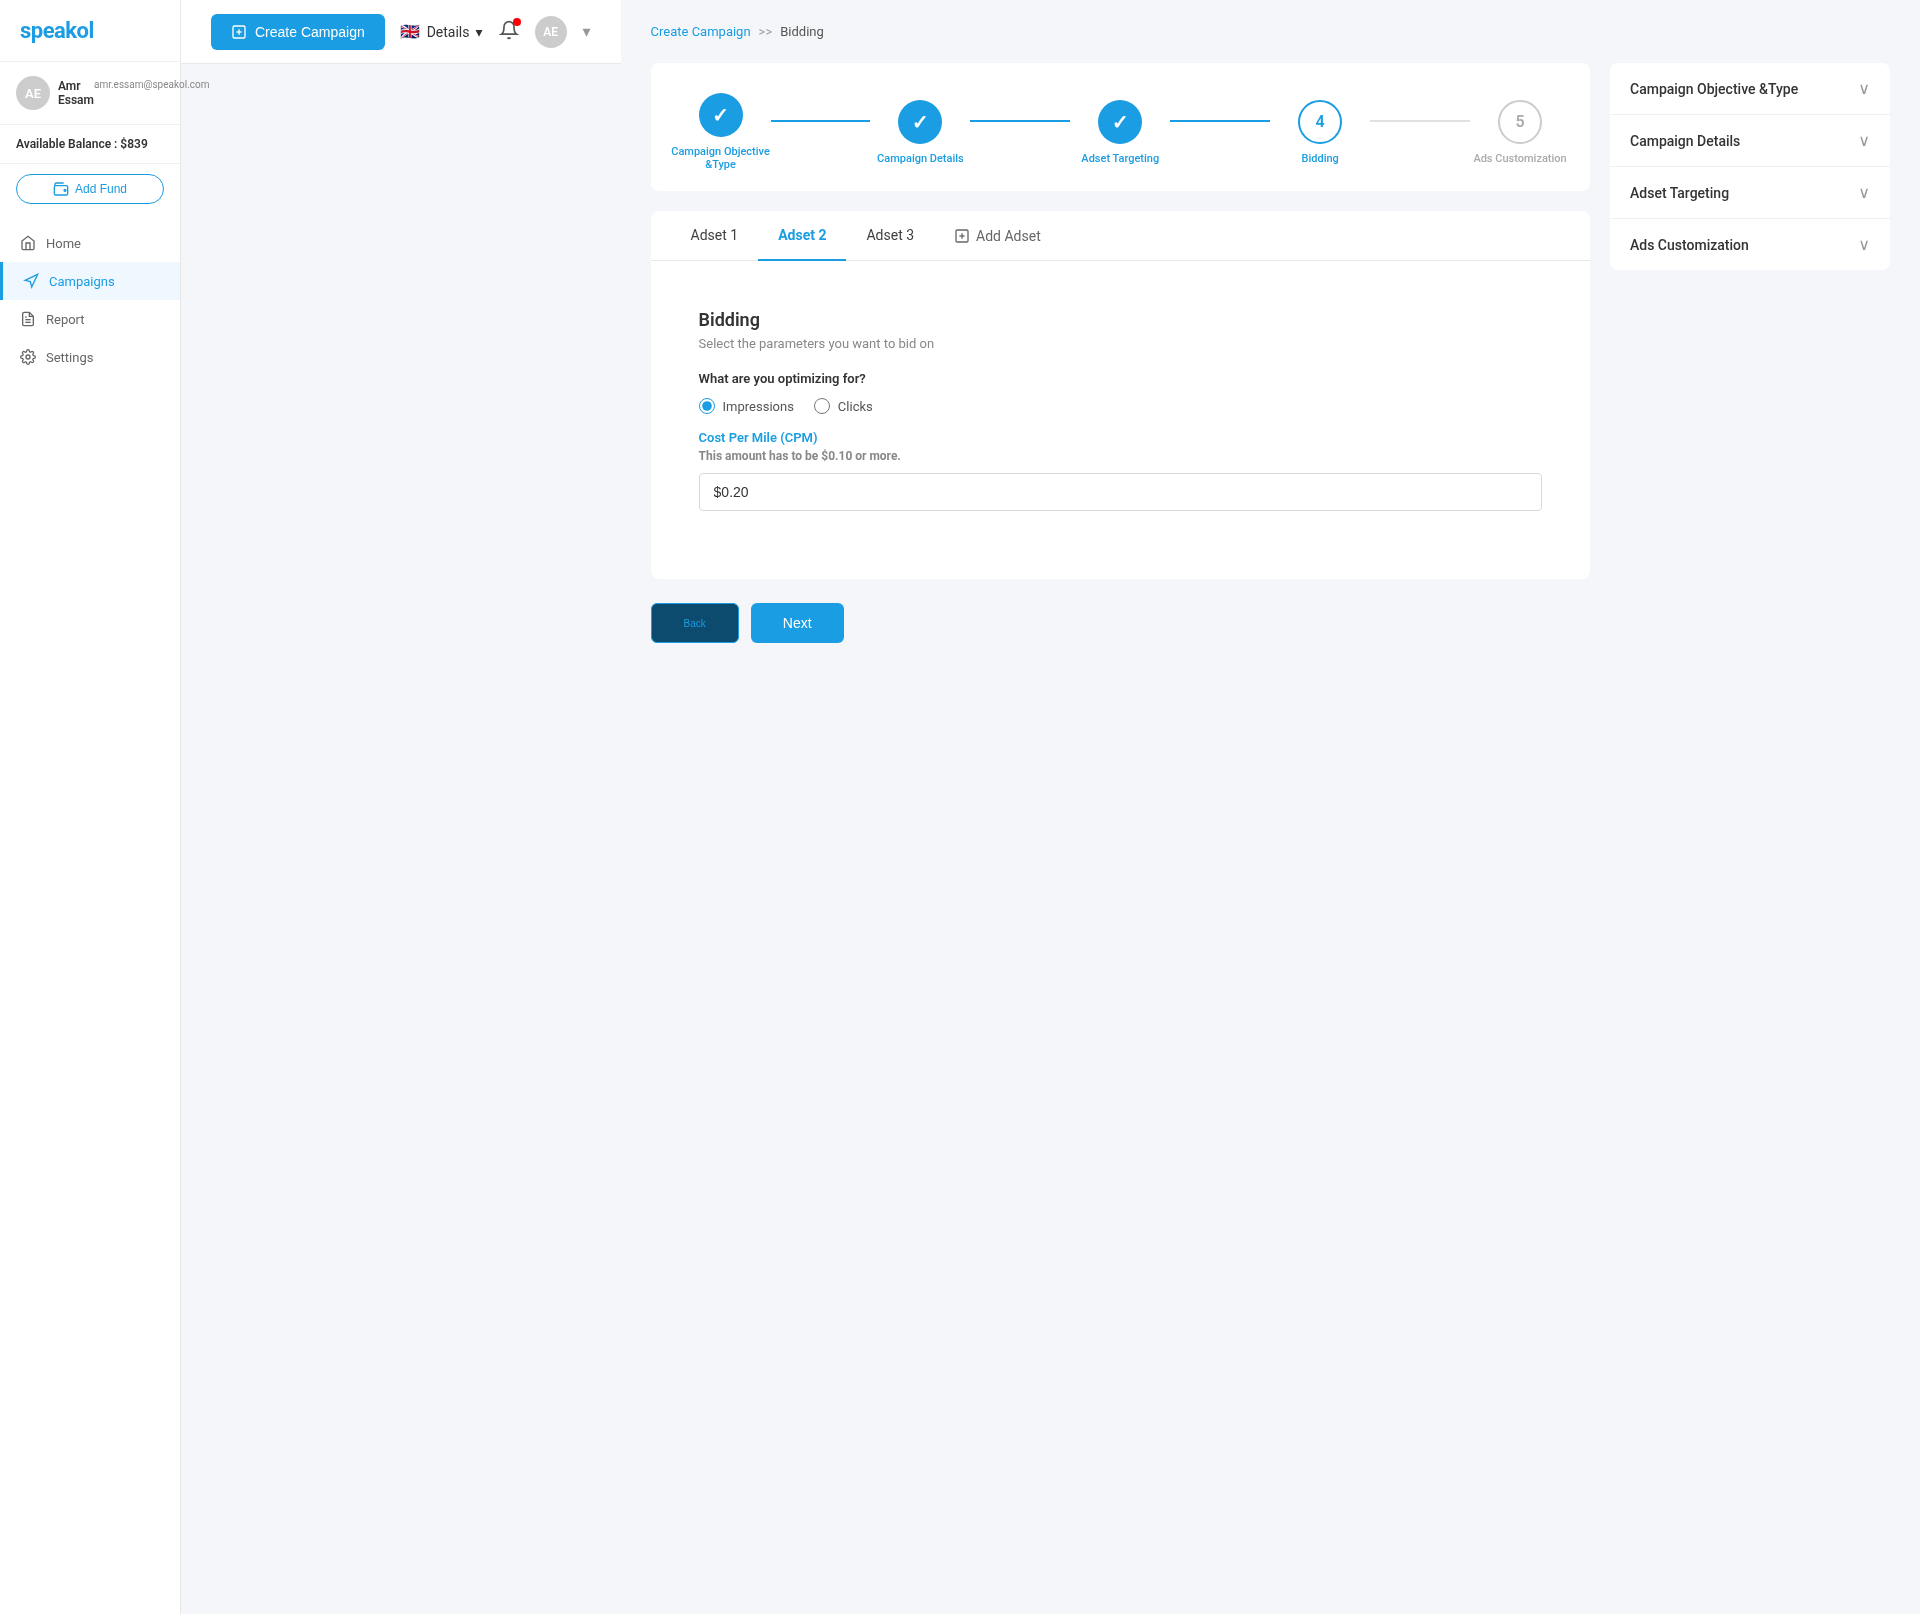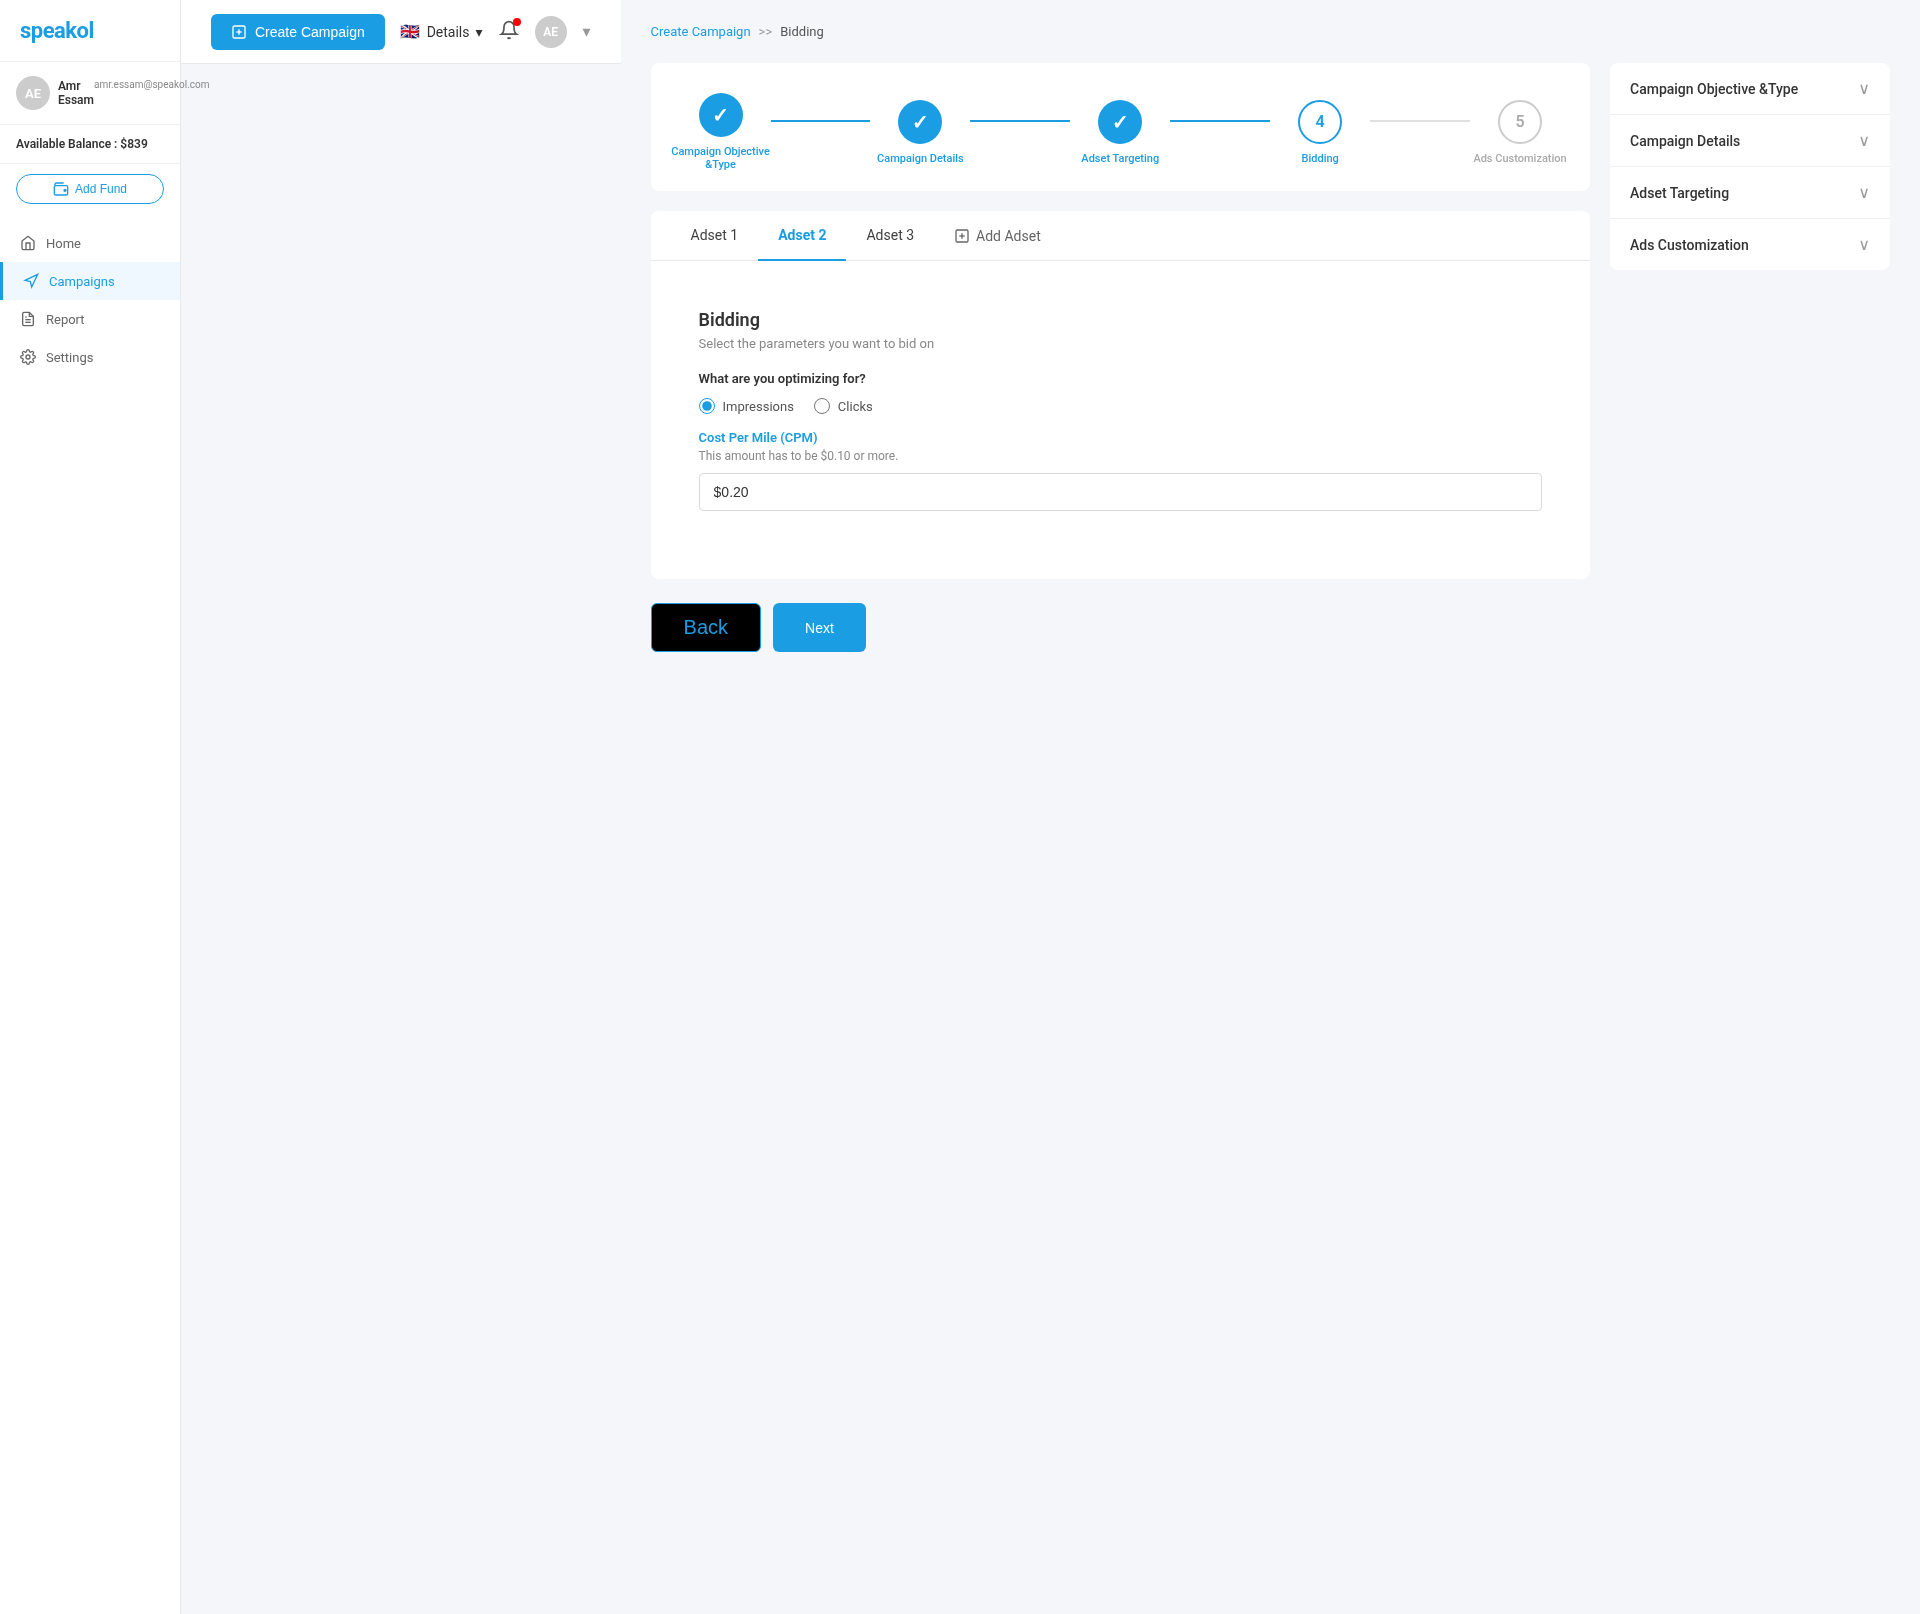--- a/index.html
+++ b/index.html
@@ -71,29 +71,29 @@
 
     
     .form-section { background: #fff; border-radius: 8px; padding: 24px; margin-bottom: 20px; }
     .section-title { font-size: 18px; font-weight: 600; color: #333; margin-bottom: 6px; }
     .section-subtitle { font-size: 13px; color: #888; margin-bottom: 20px; }
     .field-label { font-size: 13px; font-weight: 600; color: #333; margin-bottom: 12px; }
     .radio-group { display: flex; gap: 20px; align-items: center; }
     .radio-item { display: flex; align-items: center; gap: 8px; font-size: 13px; color: #555; cursor: pointer; }
     .radio-item input[type="radio"] { accent-color: #1a9de2; width: 16px; height: 16px; }
     .cpm-label { color: #1a9de2; font-size: 13px; font-weight: 600; margin-top: 16px; margin-bottom: 4px; }
-    .cpm-hint { font-size: 12px; color: #888; margin-bottom: 10px; }
+    .cpm-hint { font-size: 12px; color: #888; margin-bottom: 10px; font-weight: bold; }
     .text-input { width: 100%; border: 1px solid #d9d9d9; border-radius: 4px; padding: 10px 14px; font-size: 14px; color: #333; outline: none; }
 
     
     .warning-text { font-size: 12px; color: #1a9de2; margin-top: 12px; }
 
     
     .action-buttons { display: flex; gap: 12px; margin-top: 24px; }
-    .btn-back { border: 1px solid #1a9de2; color: #1a9de2; background: #000000; border-radius: 6px; padding: 12px 32px; font-size: 20px; cursor: pointer; font-weight: 500; }
+    .btn-back { border: 1px solid #1a9de2; color: #1a9de2; background: #0c4a6e; border-radius: 6px; padding: 12px 32px; font-size: 10px; cursor: pointer; font-weight: 500; }
     .btn-next { background: #1a9de2; color: #fff; border: none; border-radius: 6px; padding: 12px 32px; font-size: 14px; cursor: pointer; font-weight: 500; }
 
     
     .right-panel-section { background: #fff; border-radius: 8px; overflow: hidden; }
     .right-panel-item { display: flex; align-items: center; justify-content: space-between; padding: 16px 20px; border-bottom: 1px solid #f0f0f0; cursor: pointer; }
     .right-panel-item:last-child { border-bottom: none; }
     .right-panel-item-label { font-size: 14px; color: #333; font-weight: 500; }
     .chevron-icon { color: #999; font-size: 16px; }
 
     

